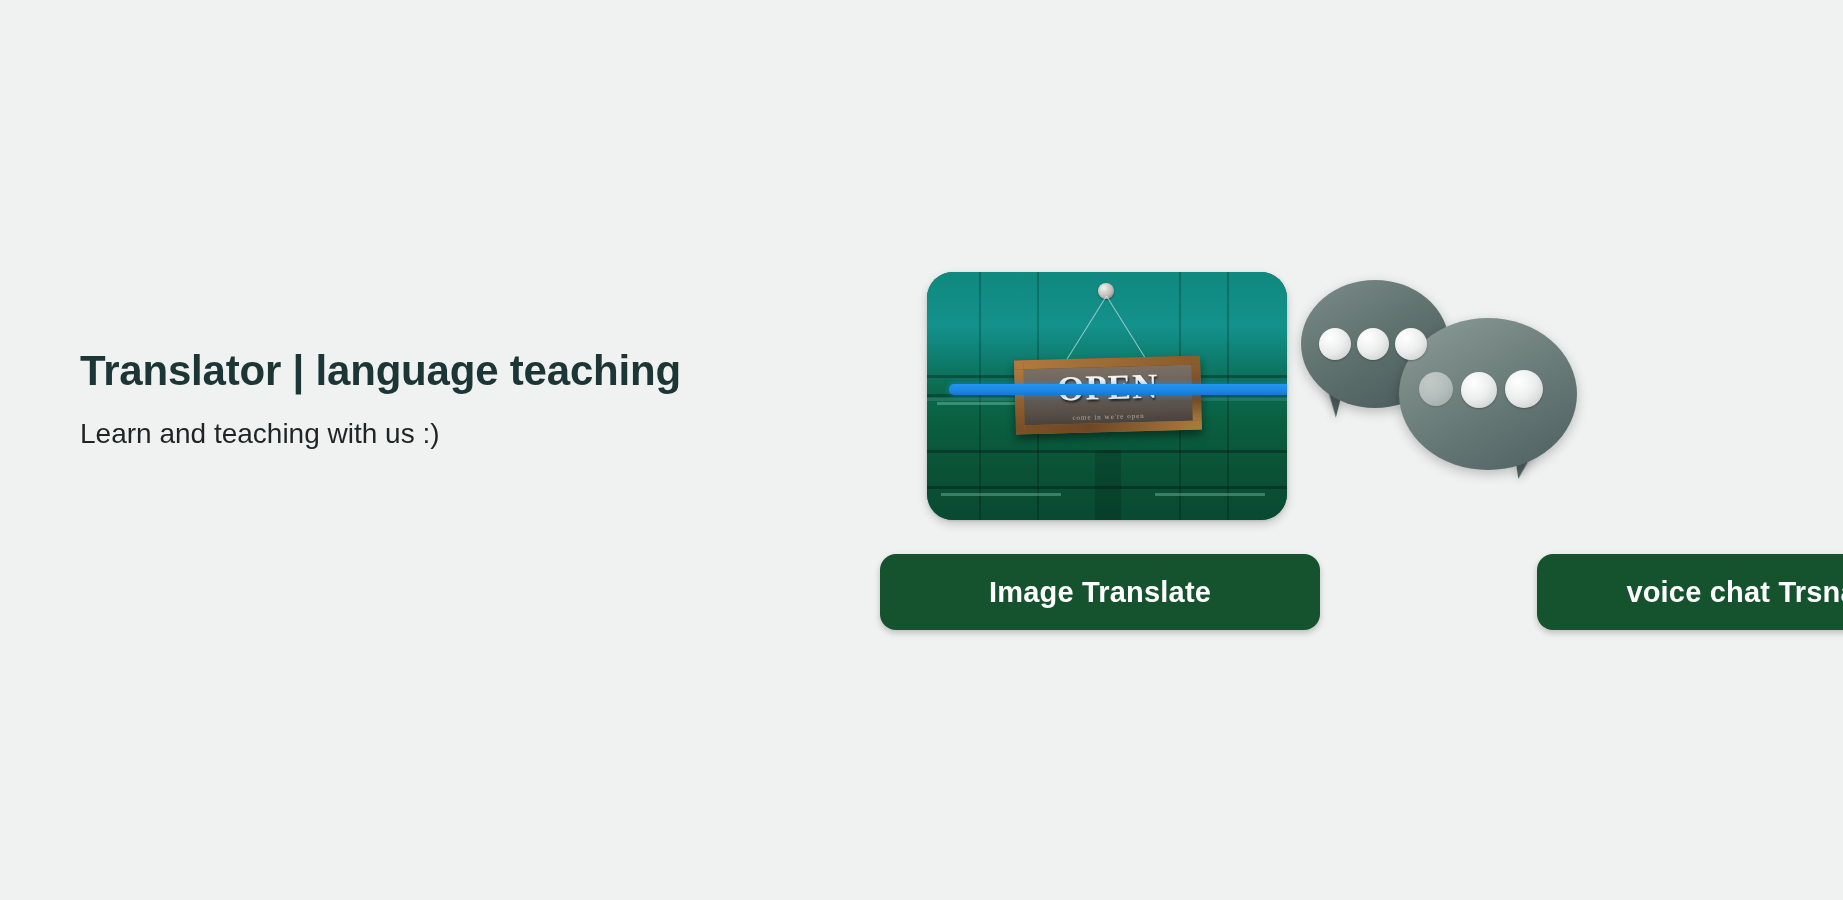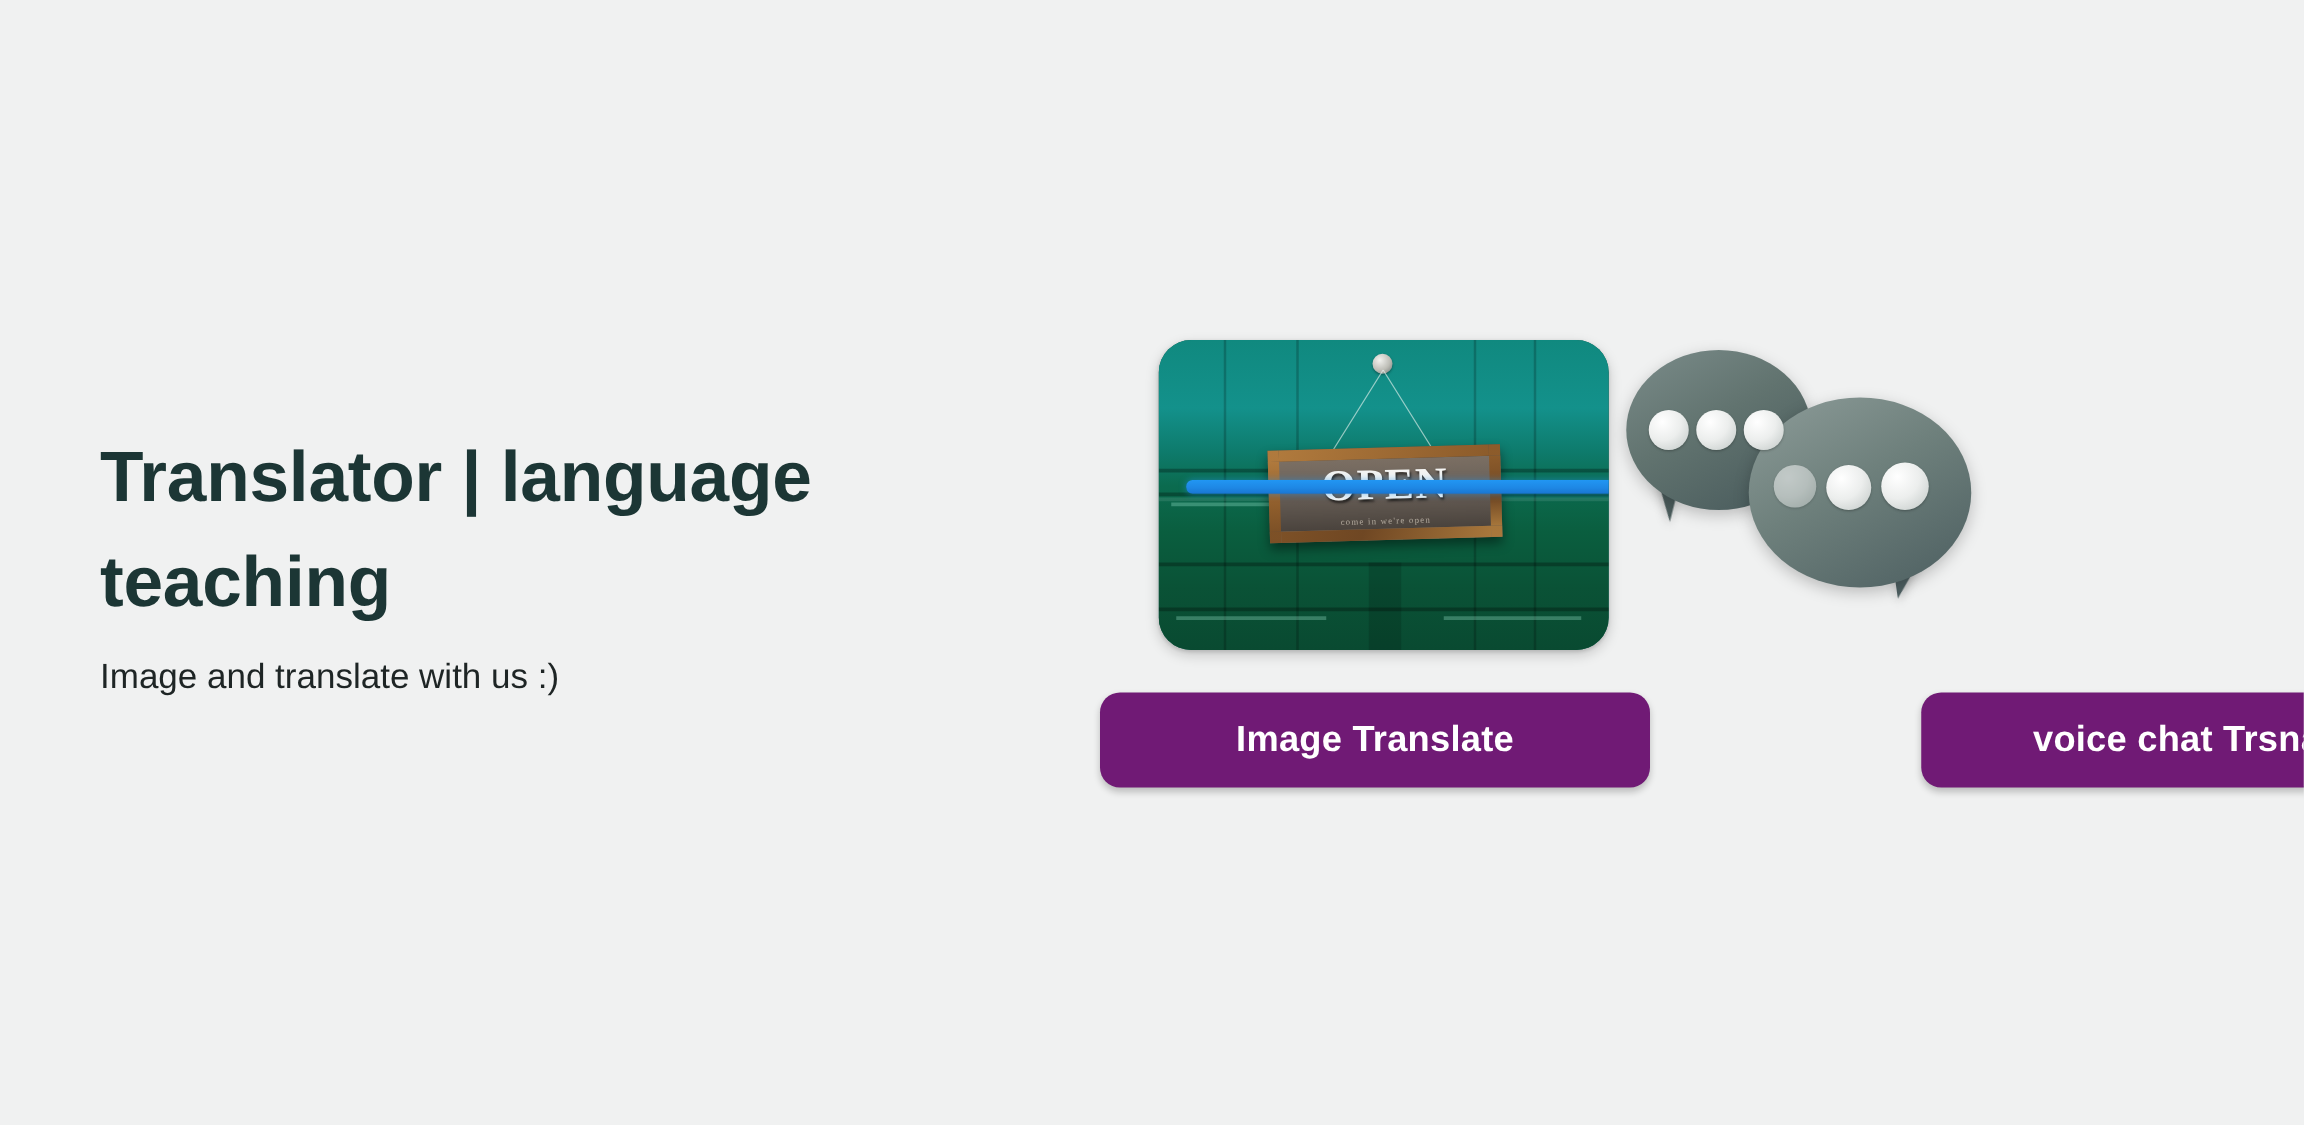--- a/index.html
+++ b/index.html
@@ -23,21 +23,21 @@
 
   
   .promo-text {
     position: absolute;
     left: 80px;
     top: 340px;
     width: 790px;
   }
   .promo-headline {
     margin: 0;
-    font-size: 57px;
+    font-size: 42px;
     line-height: 1.48;
     font-weight: bold;
     letter-spacing: -0.2px;
     color: #1c3635;
   }
   .promo-headline .line2 {
     display: block;
     color: #111111;
   }
   .promo-sub {
@@ -269,21 +269,21 @@
   .dot.d5 { left: 160px; top: 92px;  width: 36px; height: 36px; }
   .dot.d6 { left: 204px; top: 90px;  width: 38px; height: 38px; }
 
   
   .action-btn {
     position: absolute;
     top: 282px;
     height: 76px;
     border: none;
     border-radius: 16px;
-    background: #701a75;
+    background: #14532d;
     color: #ffffff;
     font-family: "Liberation Sans", sans-serif;
     font-size: 29px;
     font-weight: bold;
     letter-spacing: 0.2px;
     cursor: pointer;
     box-shadow: 0 3px 6px rgba(0,0,0,0.22);
     display: flex;
     align-items: center;
     justify-content: center;
@@ -296,21 +296,21 @@
 </style>
 </head>
 <body>
 
 <div class="screen">
 
   <div class="promo-text">
     <h1 class="promo-headline">
       <span>Translator | language teaching</span>
     </h1>
-    <p class="promo-sub">Image and translate with us :)</p>
+    <p class="promo-sub">Learn and teaching with us :)</p>
   </div>
 
   <div class="features">
 
     <div class="feature feature-image">
 
       <div class="thumb-card">
         <div class="door"></div>
 
         <div class="plank p1"></div>

